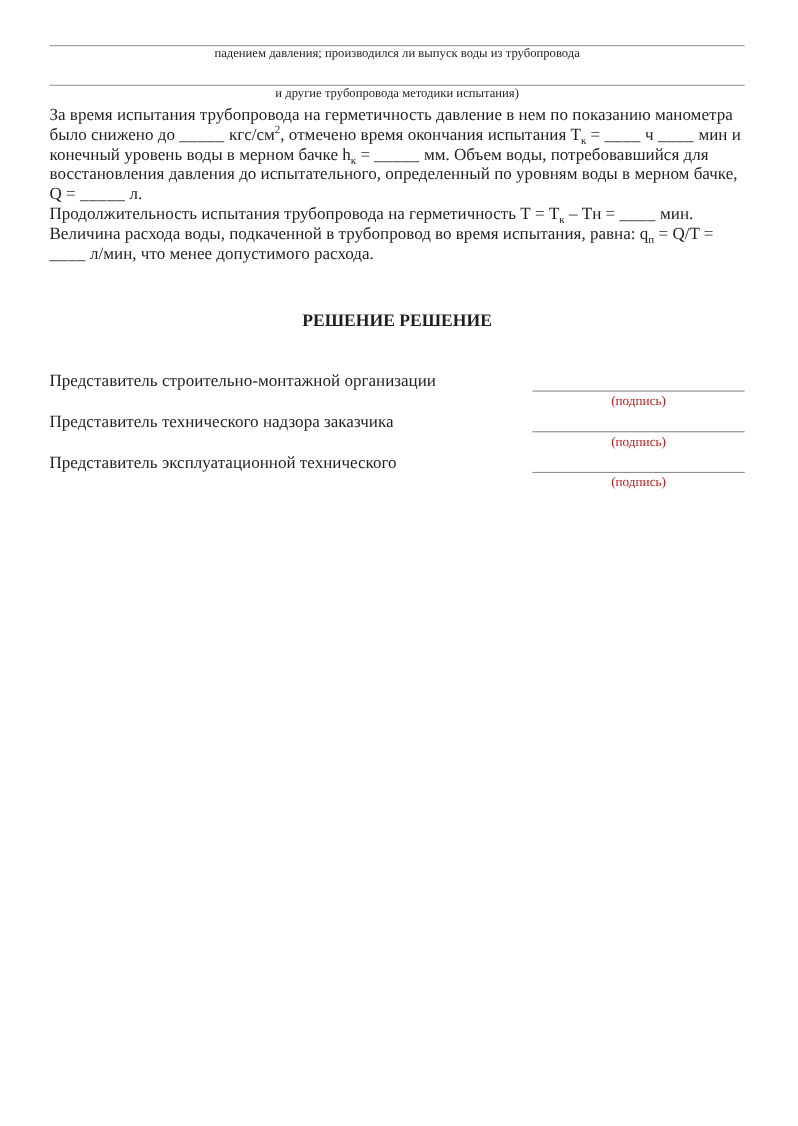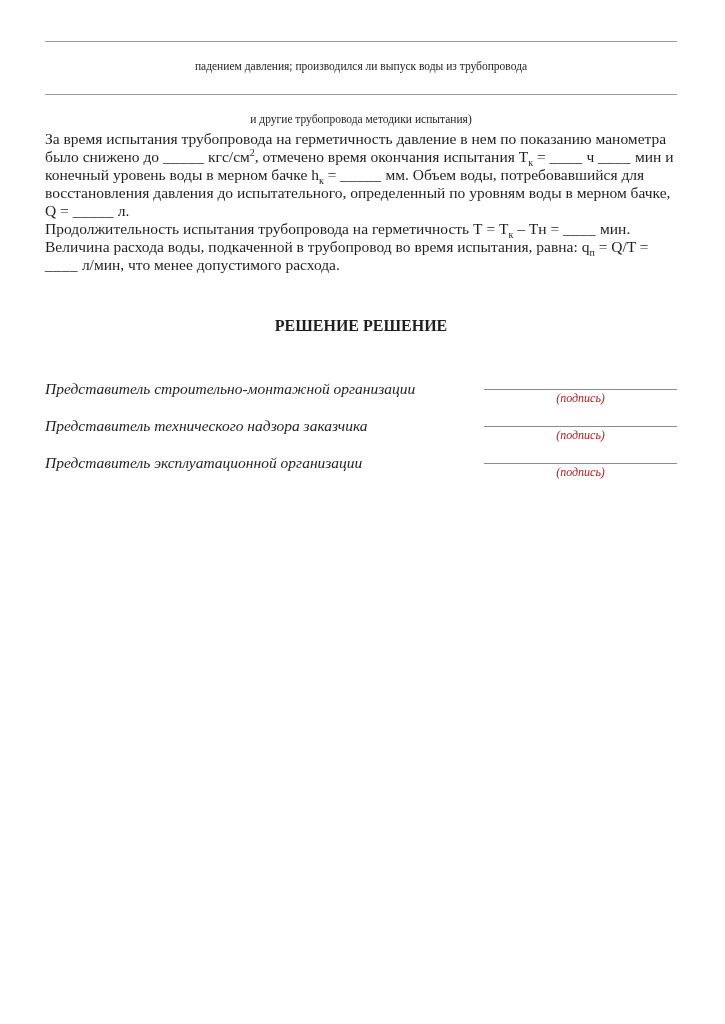--- a/index.html
+++ b/index.html
@@ -20,21 +20,21 @@
     left: 45px; top: 0;
     width: 632px;
   }
   .rule {
     border-top: 1px solid #9a9a9a;
     height: 0;
   }
   .rule-1 { margin-top: 41px; }
   .rule-2 { margin-top: 21px; }
   .rule-caption {
-    margin-top: 18px;
+    margin-top: 1px;
     text-align: center;
     font-size: 11.5px;
     line-height: 13px;
     color: #242424;
   }
   .body-par {
     margin: 0;
     font-size: 15.5px;
     line-height: 18px;
     text-align: left;
@@ -51,23 +51,22 @@
   }
   .decision {
     margin: 6px 0 0 0;
     font-size: 15.5px;
     line-height: 18px;
   }
   .signatures { margin-top: 37px; }
   .sig-row {
     display: flex;
     justify-content: space-between;
-    align-items: center;
+    align-items: flex-start;
     margin-bottom: 4px;
-    font-style: italic;
   }
   .sig-label {
     font-size: 15.5px;
     line-height: 18px;
   }
   .sig-block {
     width: 193px;
     text-align: center;
     flex: none;
   }
@@ -113,21 +112,21 @@
 
       <div class="sig-row">
         <div class="sig-label">Представитель технического надзора заказчика</div>
         <div class="sig-block">
           <div class="sig-line"></div>
           <div class="sig-caption">(подпись)</div>
         </div>
       </div>
 
       <div class="sig-row">
-        <div class="sig-label">Представитель эксплуатационной организации</div>
+        <div class="sig-label">Представитель эксплуатационной технического</div>
         <div class="sig-block">
           <div class="sig-line"></div>
           <div class="sig-caption">(подпись)</div>
         </div>
       </div>
 
     </div>
   </div>
 </div>
 

